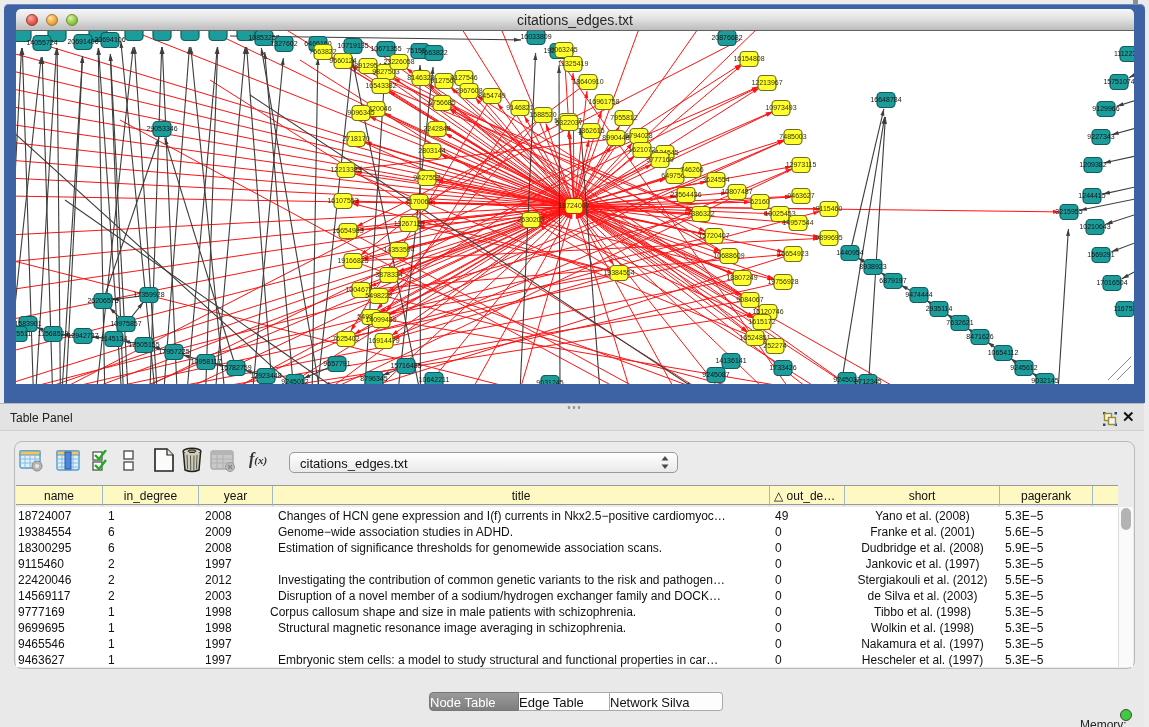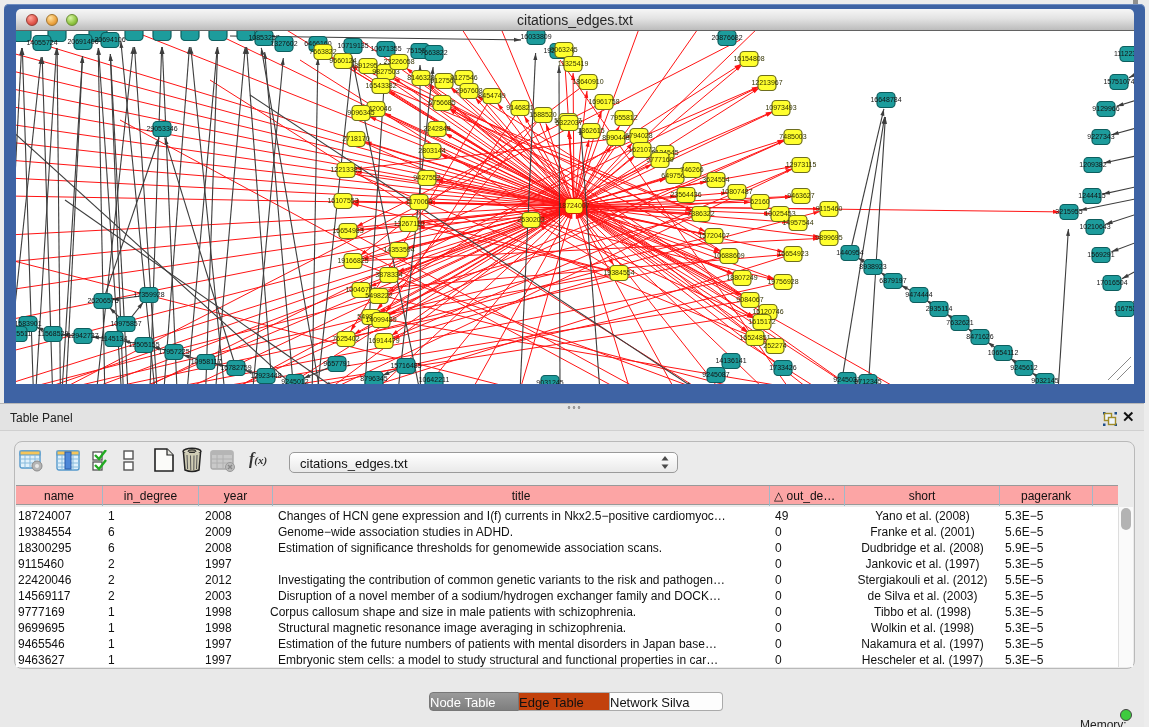--- a/index.html
+++ b/index.html
@@ -26,35 +26,35 @@
   background:radial-gradient(circle 1.5px at 4px 2.5px, #999 1.2px, transparent 1.6px),
              radial-gradient(circle 1.5px at 9px 2.5px, #999 1.2px, transparent 1.6px),
              radial-gradient(circle 1.5px at 14px 2.5px, #999 1.2px, transparent 1.6px); }
 #roundpanel { position:absolute; left:14px; top:441px; width:1121px; height:228px;
   background:#ebebeb; border:1px solid #b9b9b9; border-radius:8px; }
 .tb { position:absolute; }
 #combo { position:absolute; left:289px; top:452px; width:389px; height:21px;
   background:linear-gradient(#ffffff,#e9e9e9); border:1px solid #9a9a9a; border-radius:5px; }
 #combo span { position:absolute; left:10px; top:3px; font-size:13px; color:#111; }
 #combo svg { position:absolute; right:8px; top:3px; }
-#thead { position:absolute; left:16px; top:485px; width:1102px; height:20px; background:#fca5a5;
+#thead { position:absolute; left:16px; top:485px; width:1102px; height:20px; background:#fef9c3;
   border-top:1px solid #999; border-bottom:1px solid #999; font-size:12px; color:#111; }
 #thead div { position:absolute; top:3px; text-align:center; border-right:1px solid #9fb9c9; height:20px; top:0; padding-top:3px; }
 #tbody { position:absolute; left:16px; top:507px; width:1102px; height:160px; background:#fff; }
 .trow { position:absolute; left:0; width:1134px; height:16px; font-size:12px; color:#111; }
 .trow span { position:absolute; top:1px; white-space:nowrap; }
 .trow .ctr { text-align:center; }
 #vscroll { position:absolute; left:1118px; top:507px; width:15px; height:160px; background:#fafafa;
   border-left:1px solid #ddd; }
 #vthumb { position:absolute; left:2px; top:1px; width:10px; height:22px; background:#b3b3b3; border-radius:5px; }
 #tabs { position:absolute; left:429px; top:675px; width:294px; height:19px; font-size:13px; }
 .tab { position:absolute; top:17px; height:19px; text-align:left; padding-top:2px; }
 #tab1 { left:0; width:90px; background:linear-gradient(#9a9a9a,#7e7e7e); color:#fff;
   border:1px solid #777; border-radius:4px 0 0 4px; }
-#tab2 { left:90px; width:91px; background:#c2410c; color:#111; border:1px solid #aaa; border-left:none; }
+#tab2 { left:90px; width:91px; background:#ffffff; color:#111; border:1px solid #aaa; border-left:none; }
 #tab3 { left:181px; width:113px; background:#fdfdfd; color:#111; border:1px solid #aaa; border-left:none; border-radius:0 4px 4px 0; }
 #memory { position:absolute; left:1060px; top:718px; font-size:12px; color:#222;margin-left:20px; }
 #memdot { position:absolute; left:1120px; top:709px; width:12px; height:12px; border-radius:50%;
   background:#3ecb3e; border:1.5px solid #444; }
 #floaticon { position:absolute; left:1102px; top:411px; }
 #closex { position:absolute; left:1122px; top:408px; font-size:15px; font-weight:bold; color:#111; }
 </style></head>
 <body>
 <div id="stage">
  <div id="rightstrip"></div>
@@ -992,21 +992,20 @@
       <span style="left:205px">1998</span>
       <span style="left:278px">Structural magnetic resonance image averaging in schizophrenia.</span>
       <span style="left:775px">0</span>
       <span class="ctr" style="left:845px;width:155px">Wolkin et al. (1998)</span>
       <span style="left:1005px">5.3E−5</span>
     </div>
 <div class="trow" style="top:636px">
       <span style="left:18px">9465546</span>
       <span style="left:108px">1</span>
       <span style="left:205px">1997</span>
-      <span style="left:278px">Estimation of the future numbers of patients with mental disorders in Japan base…</span>
       <span style="left:775px">0</span>
       <span class="ctr" style="left:845px;width:155px">Nakamura et al. (1997)</span>
       <span style="left:1005px">5.3E−5</span>
     </div>
 <div class="trow" style="top:652px">
       <span style="left:18px">9463627</span>
       <span style="left:108px">1</span>
       <span style="left:205px">1997</span>
       <span style="left:278px">Embryonic stem cells: a model to study structural and functional properties in car…</span>
       <span style="left:775px">0</span>

